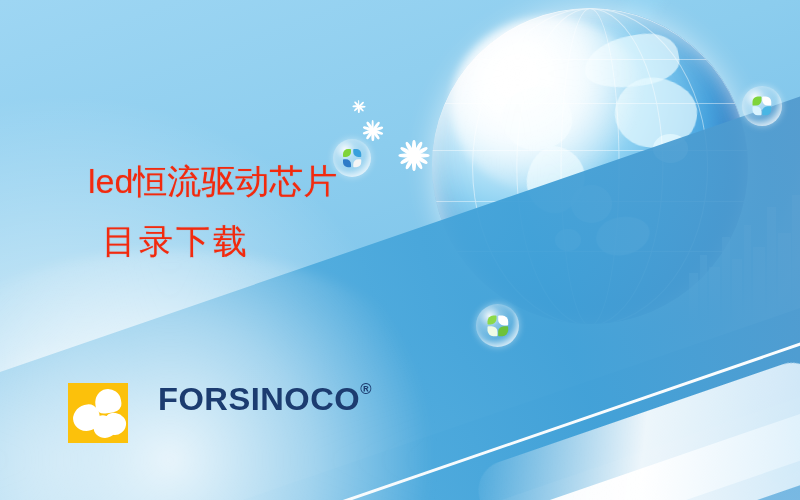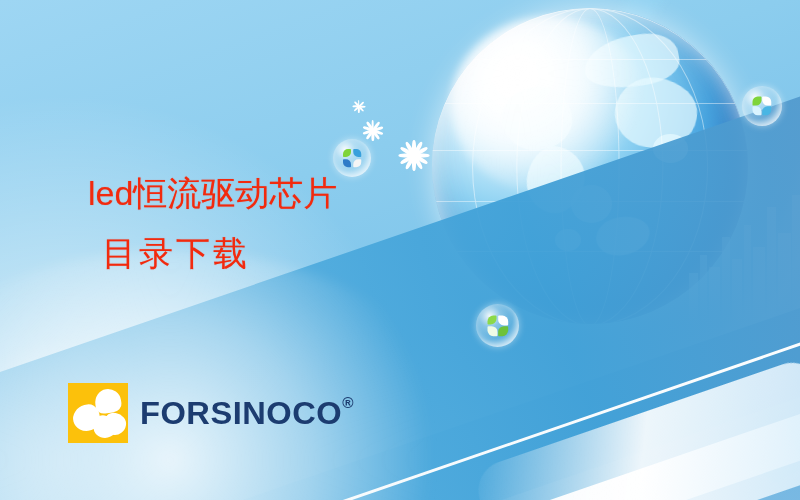--- a/index.html
+++ b/index.html
@@ -96,26 +96,26 @@
        transform:rotate(-19deg);border-radius:30px;filter:blur(0.5px);}
 
   
   .glow-bl{position:absolute;left:-140px;bottom:-170px;width:620px;height:420px;border-radius:50%;
        background:radial-gradient(circle, rgba(255,255,255,0.85) 0%, rgba(255,255,255,0.45) 38%, rgba(255,255,255,0) 70%);
        filter:blur(6px);}
 
   
   .headline{position:absolute;left:88px;top:164px;z-index:9;
     color:#f22a0e;font-size:34px;line-height:1;letter-spacing:0px;
-    text-shadow:0 0 1px rgba(242,42,14,0.45);margin-top:12px;}
+    text-shadow:0 0 1px rgba(242,42,14,0.45);}
   .headline .l1{display:block;white-space:nowrap;}
   .headline .l2{display:block;white-space:nowrap;margin-top:26px;margin-left:14px;letter-spacing:3px;}
 
   
-  .logo{position:absolute;left:68px;top:383px;z-index:9;display:flex;align-items:center;}
+  .logo{position:absolute;left:68px;top:383px;z-index:9;display:flex;align-items:flex-start;gap:18px;}
   .logo-mark{position:relative;width:60px;height:60px;background:#fcc10b;flex:0 0 auto;}
   .petal{position:absolute;background:#ffffff;}
   .p-top{width:26px;height:24px;left:27px;top:6px;border-radius:58% 62% 46% 40% / 70% 64% 40% 36%;transform:rotate(-8deg);}
   .p-right{width:22px;height:22px;left:36px;top:30px;border-radius:48% 62% 56% 44% / 46% 52% 60% 50%;transform:rotate(10deg);}
   .p-left{width:27px;height:26px;left:5px;top:22px;border-radius:62% 44% 50% 58% / 56% 48% 60% 56%;transform:rotate(-16deg);}
   .p-bottom{width:24px;height:22px;left:25px;top:33px;border-radius:46% 54% 60% 52% / 44% 50% 62% 58%;transform:rotate(18deg);}
   .logo-text{margin-left:12px;display:flex;flex-direction:column;justify-content:center;}
   .brand{color:#1c3c70;font-weight:bold;font-size:32px;line-height:32px;letter-spacing:0.5px;
     transform:scaleX(1.02);transform-origin:left center;white-space:nowrap;}
   .brand .reg{font-size:15px;vertical-align:top;line-height:1;position:relative;top:-2px;}

